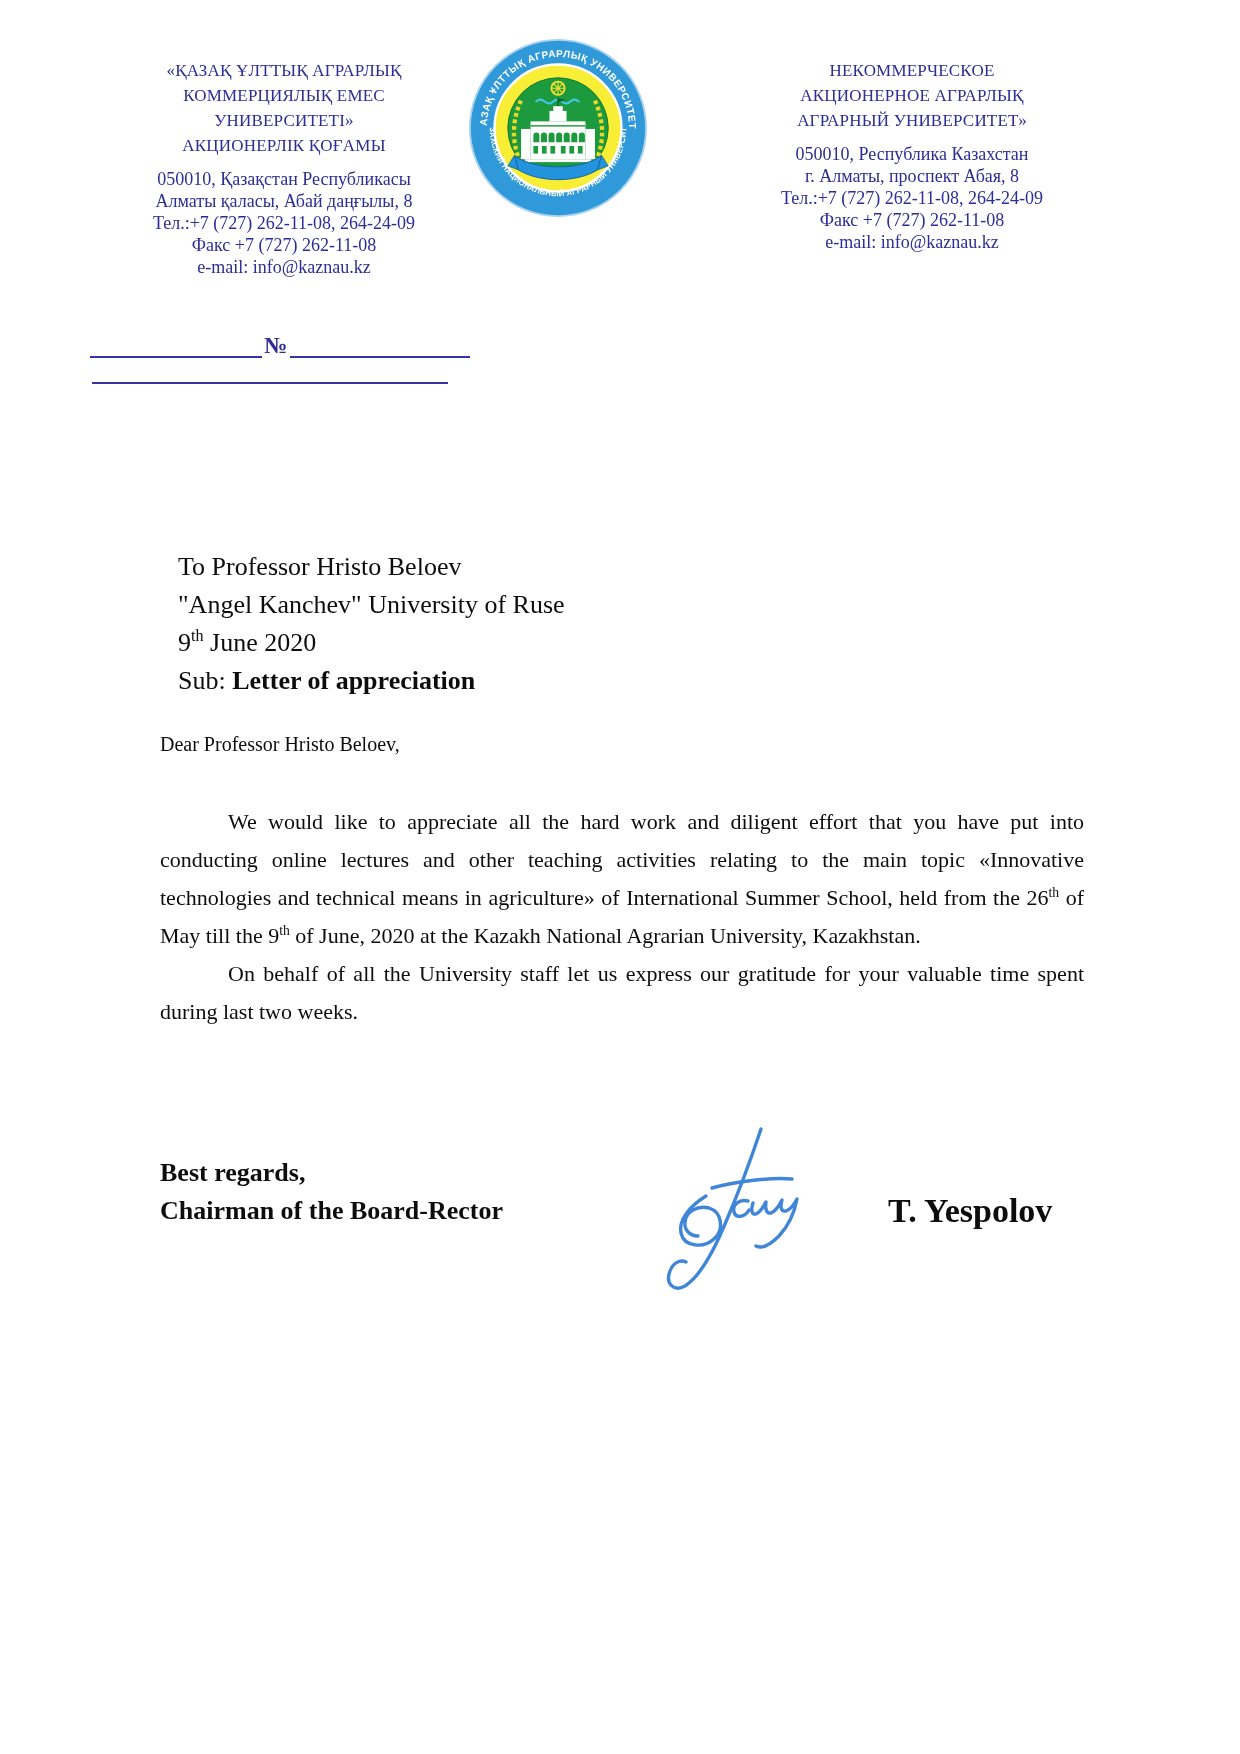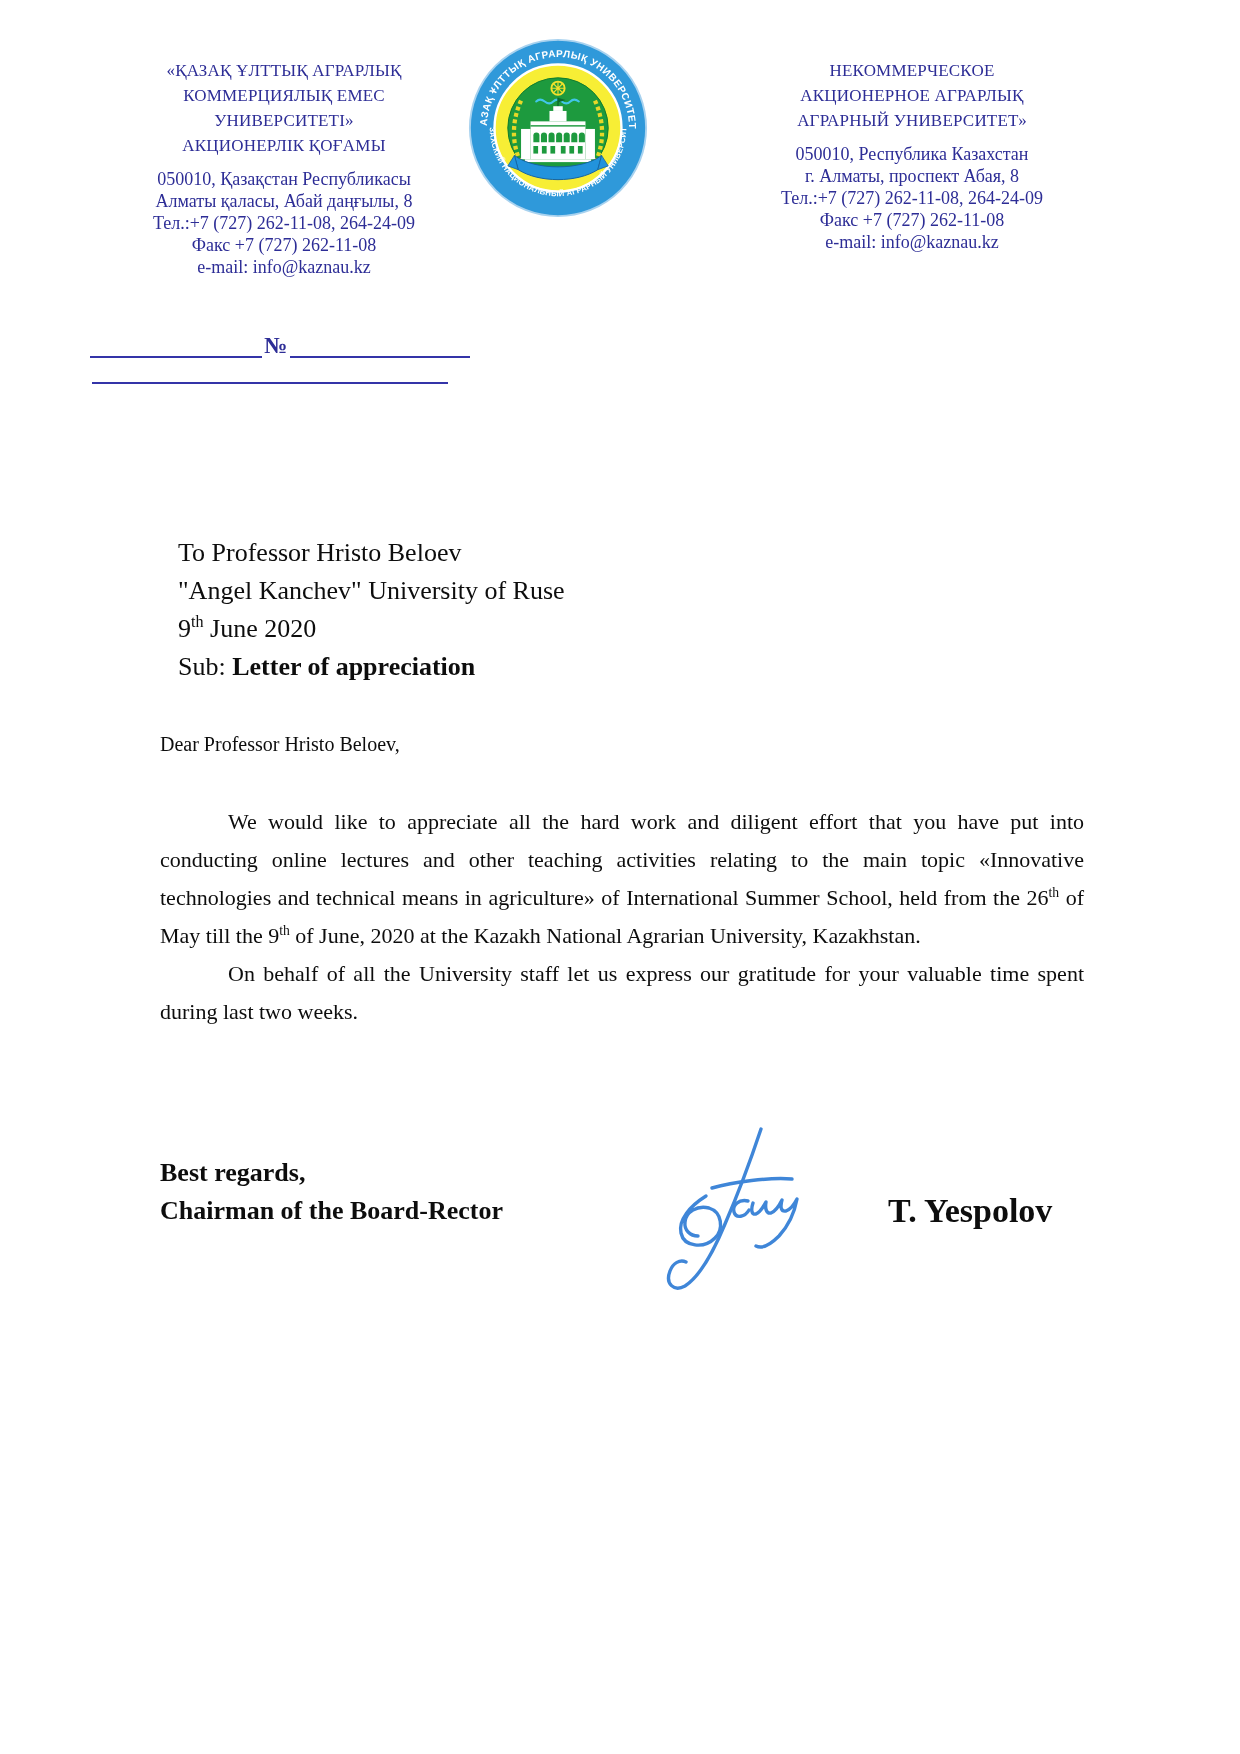--- a/index.html
+++ b/index.html
@@ -13,21 +13,21 @@
   .hdr-right { left:702px; width:420px; }
   .hdr-title div { font-weight:normal; font-size:17px; line-height:25px; letter-spacing:0.2px; }
   .hdr-addr { margin-top:10px; }
   .hdr-addr div { font-size:18px; line-height:22px; }
   .logo-wrap { position:absolute; left:468px; top:38px; width:180px; height:180px; }
   .logo-wrap svg { width:100%; height:100%; }
   
   .ref-seg { position:absolute; border-bottom:2px solid #3434a8; height:0; }
   .ref-no  { position:absolute; color:#2d2d96; font-size:23px; font-weight:bold; }
   
-  .recipient { position:absolute; left:178px; top:534px; font-size:26px; line-height:38px; }
+  .recipient { position:absolute; left:178px; top:548px; font-size:26px; line-height:38px; }
   .salutation { position:absolute; left:160px; top:725px; font-size:20px; line-height:38px; }
   .paras { position:absolute; left:160px; top:803px; width:924px; font-size:22px; line-height:38px; text-align:justify; }
   .paras p { margin:0; text-indent:68px; }
   sup { font-size:0.62em; vertical-align:super; line-height:0;margin-top:11px; }
   .closing { position:absolute; left:160px; top:1154px; font-size:26px; line-height:38px; font-weight:bold; }
   .signer { position:absolute; left:888px; top:1192px; font-size:34px; font-weight:bold; }
   .signature { position:absolute; left:618px; top:1112px; width:200px; height:195px; }
   b { font-weight:bold; }
 </style>
 </head>

